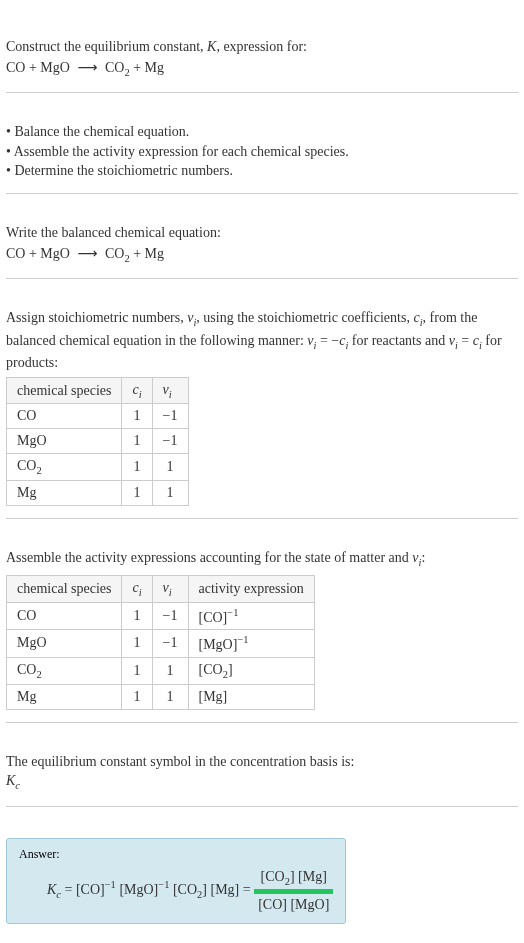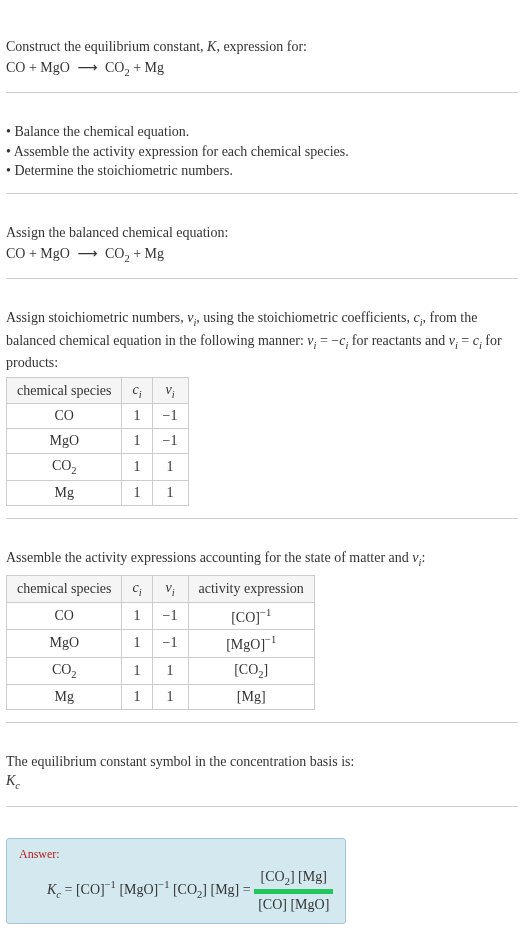--- a/index.html
+++ b/index.html
@@ -38,40 +38,40 @@
       font-size: 0.75em;
       vertical-align: super;
     }
     table {
       border-collapse: collapse;
       margin: 4px 0;
     }
     th, td {
       border: 1px solid #ccc;
       padding: 4px 10px;
-      text-align: center;
+      text-align: left;
       font-weight: normal;
     }
     th {
       background: #f5f5f5;
     }
     td.center {
       text-align: center;
     }
     .answer-box {
       background: #d4e8f0;
       border: 1px solid #a0c8d8;
       border-radius: 3px;
       padding: 8px 12px;
       display: inline-block;
       margin-top: 2px;
     }
     .answer-label {
       font-size: 12px;
-      color: #b91c1c;
+      color: #000000;
       margin-bottom: 4px;
     }
     .frac {
       display: inline-block;
       vertical-align: middle;
       text-align: center;
     }
     .frac .num {
       display: block;
       border-bottom: 5px solid #22c55e;
@@ -110,21 +110,21 @@
 
 <div class="section">
   <div class="text-line">• Balance the chemical equation.</div>
   <div class="text-line">• Assemble the activity expression for each chemical species.</div>
   <div class="text-line">• Determine the stoichiometric numbers.</div>
 </div>
 
 <hr>
 
 <div class="section">
-  <div class="text-line">Assign the balanced chemical equation:</div>
+  <div class="text-line">Write the balanced chemical equation:</div>
   <div class="eq-line">
     <span>CO + MgO</span>
     <span class="arrow">⟶</span>
     <span>CO</span><span class="sub">2</span><span> + Mg</span>
   </div>
 </div>
 
 <hr>
 
 <div class="section">

